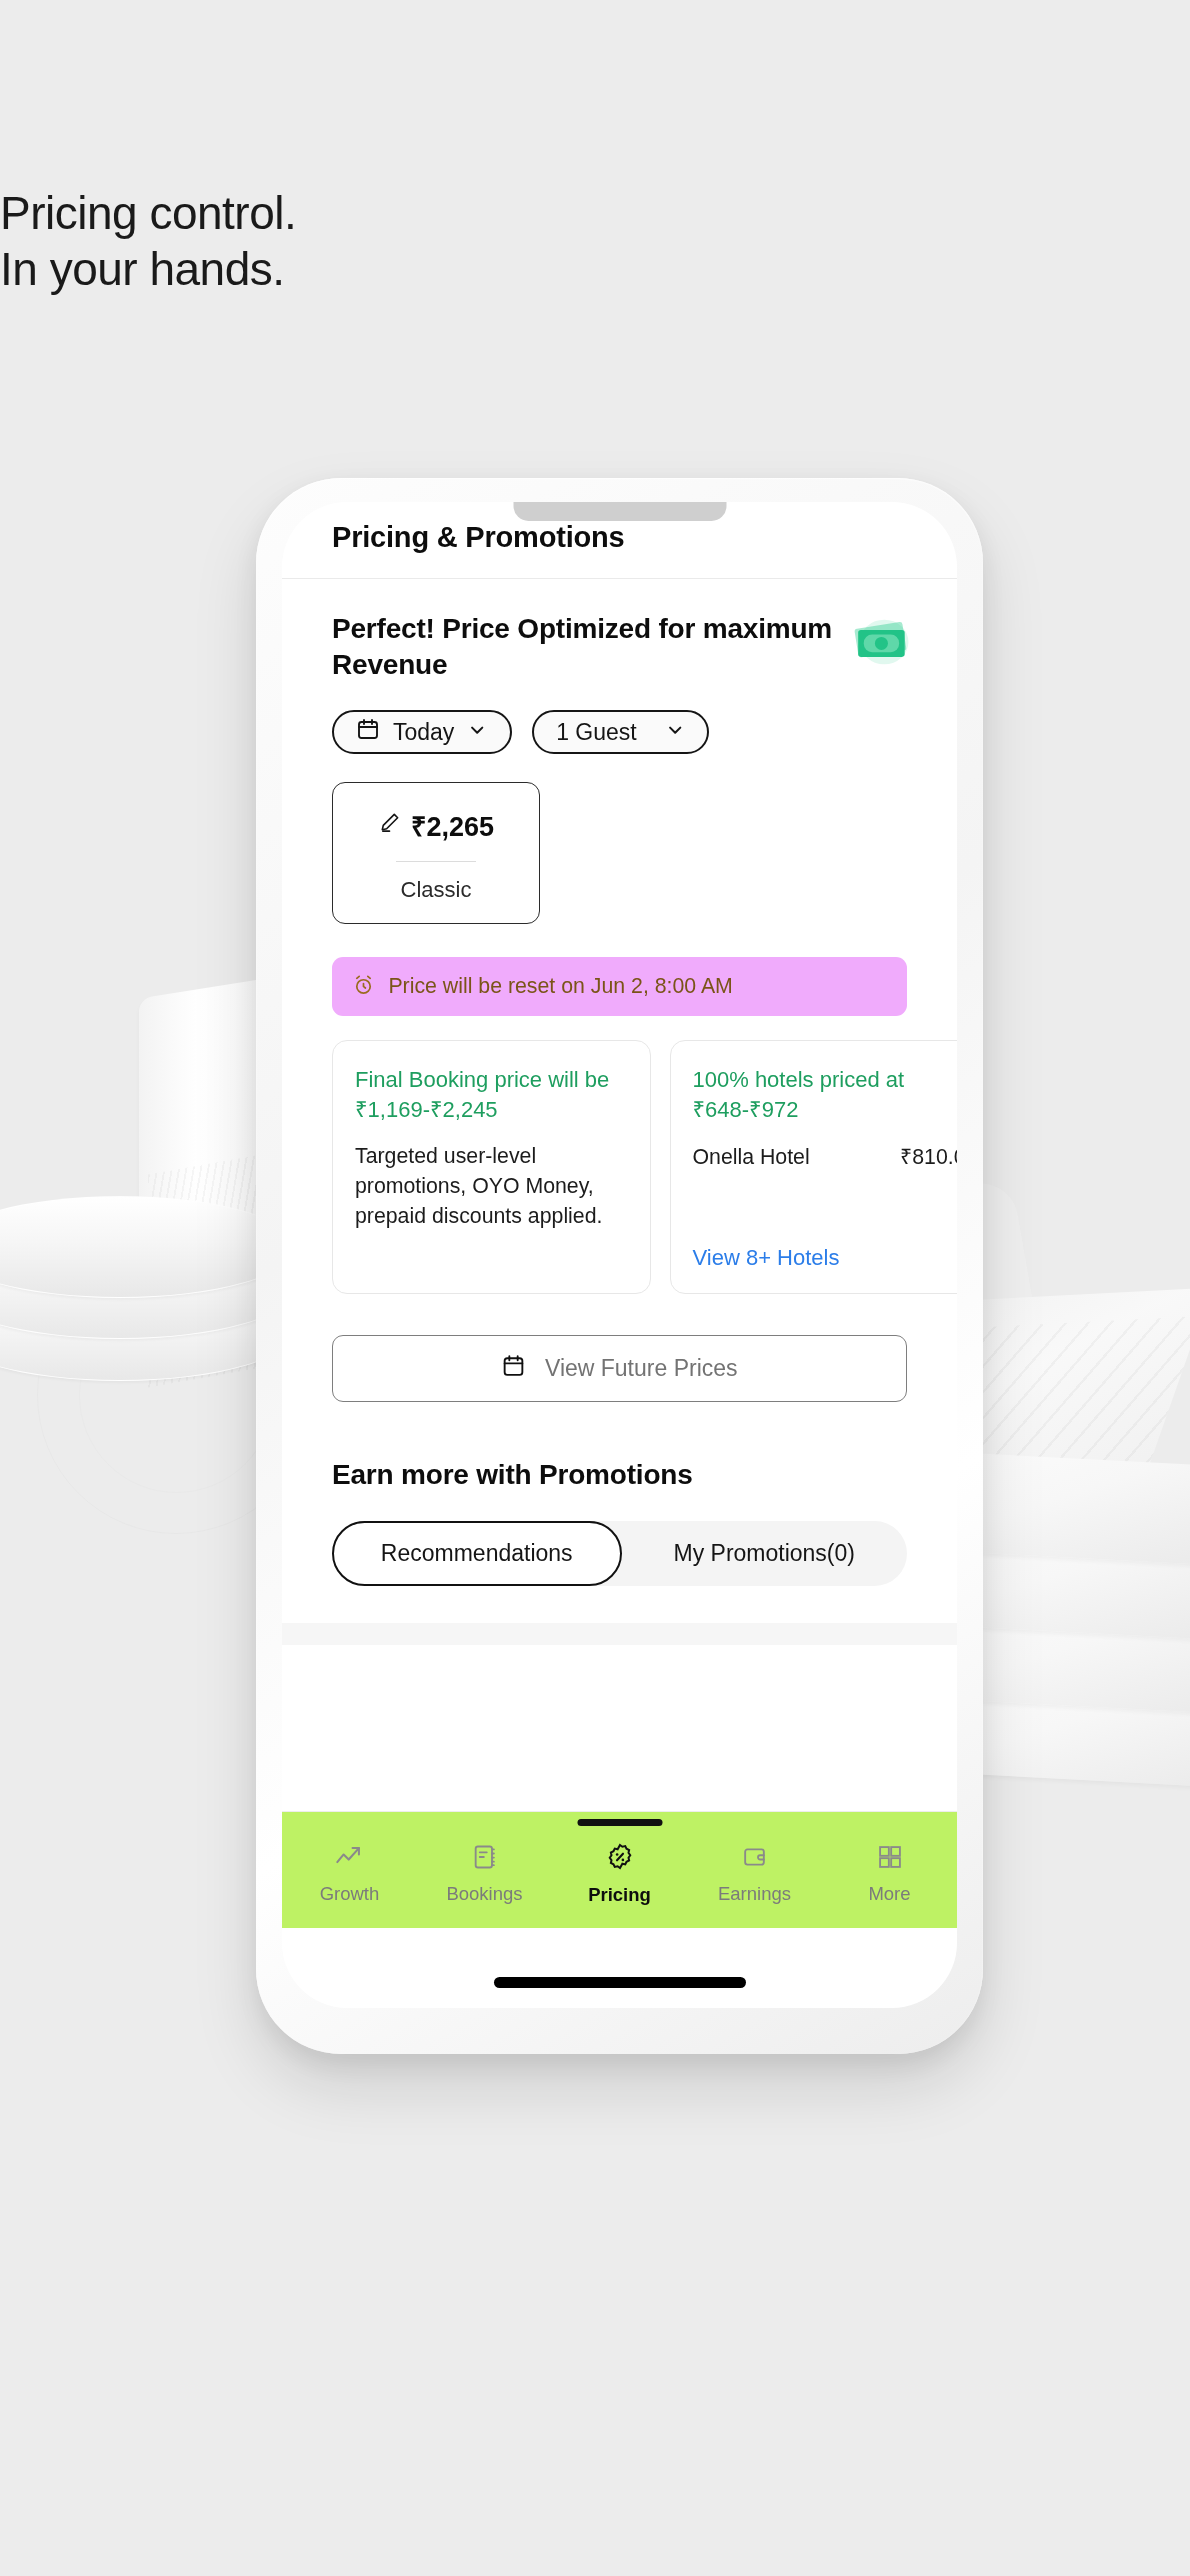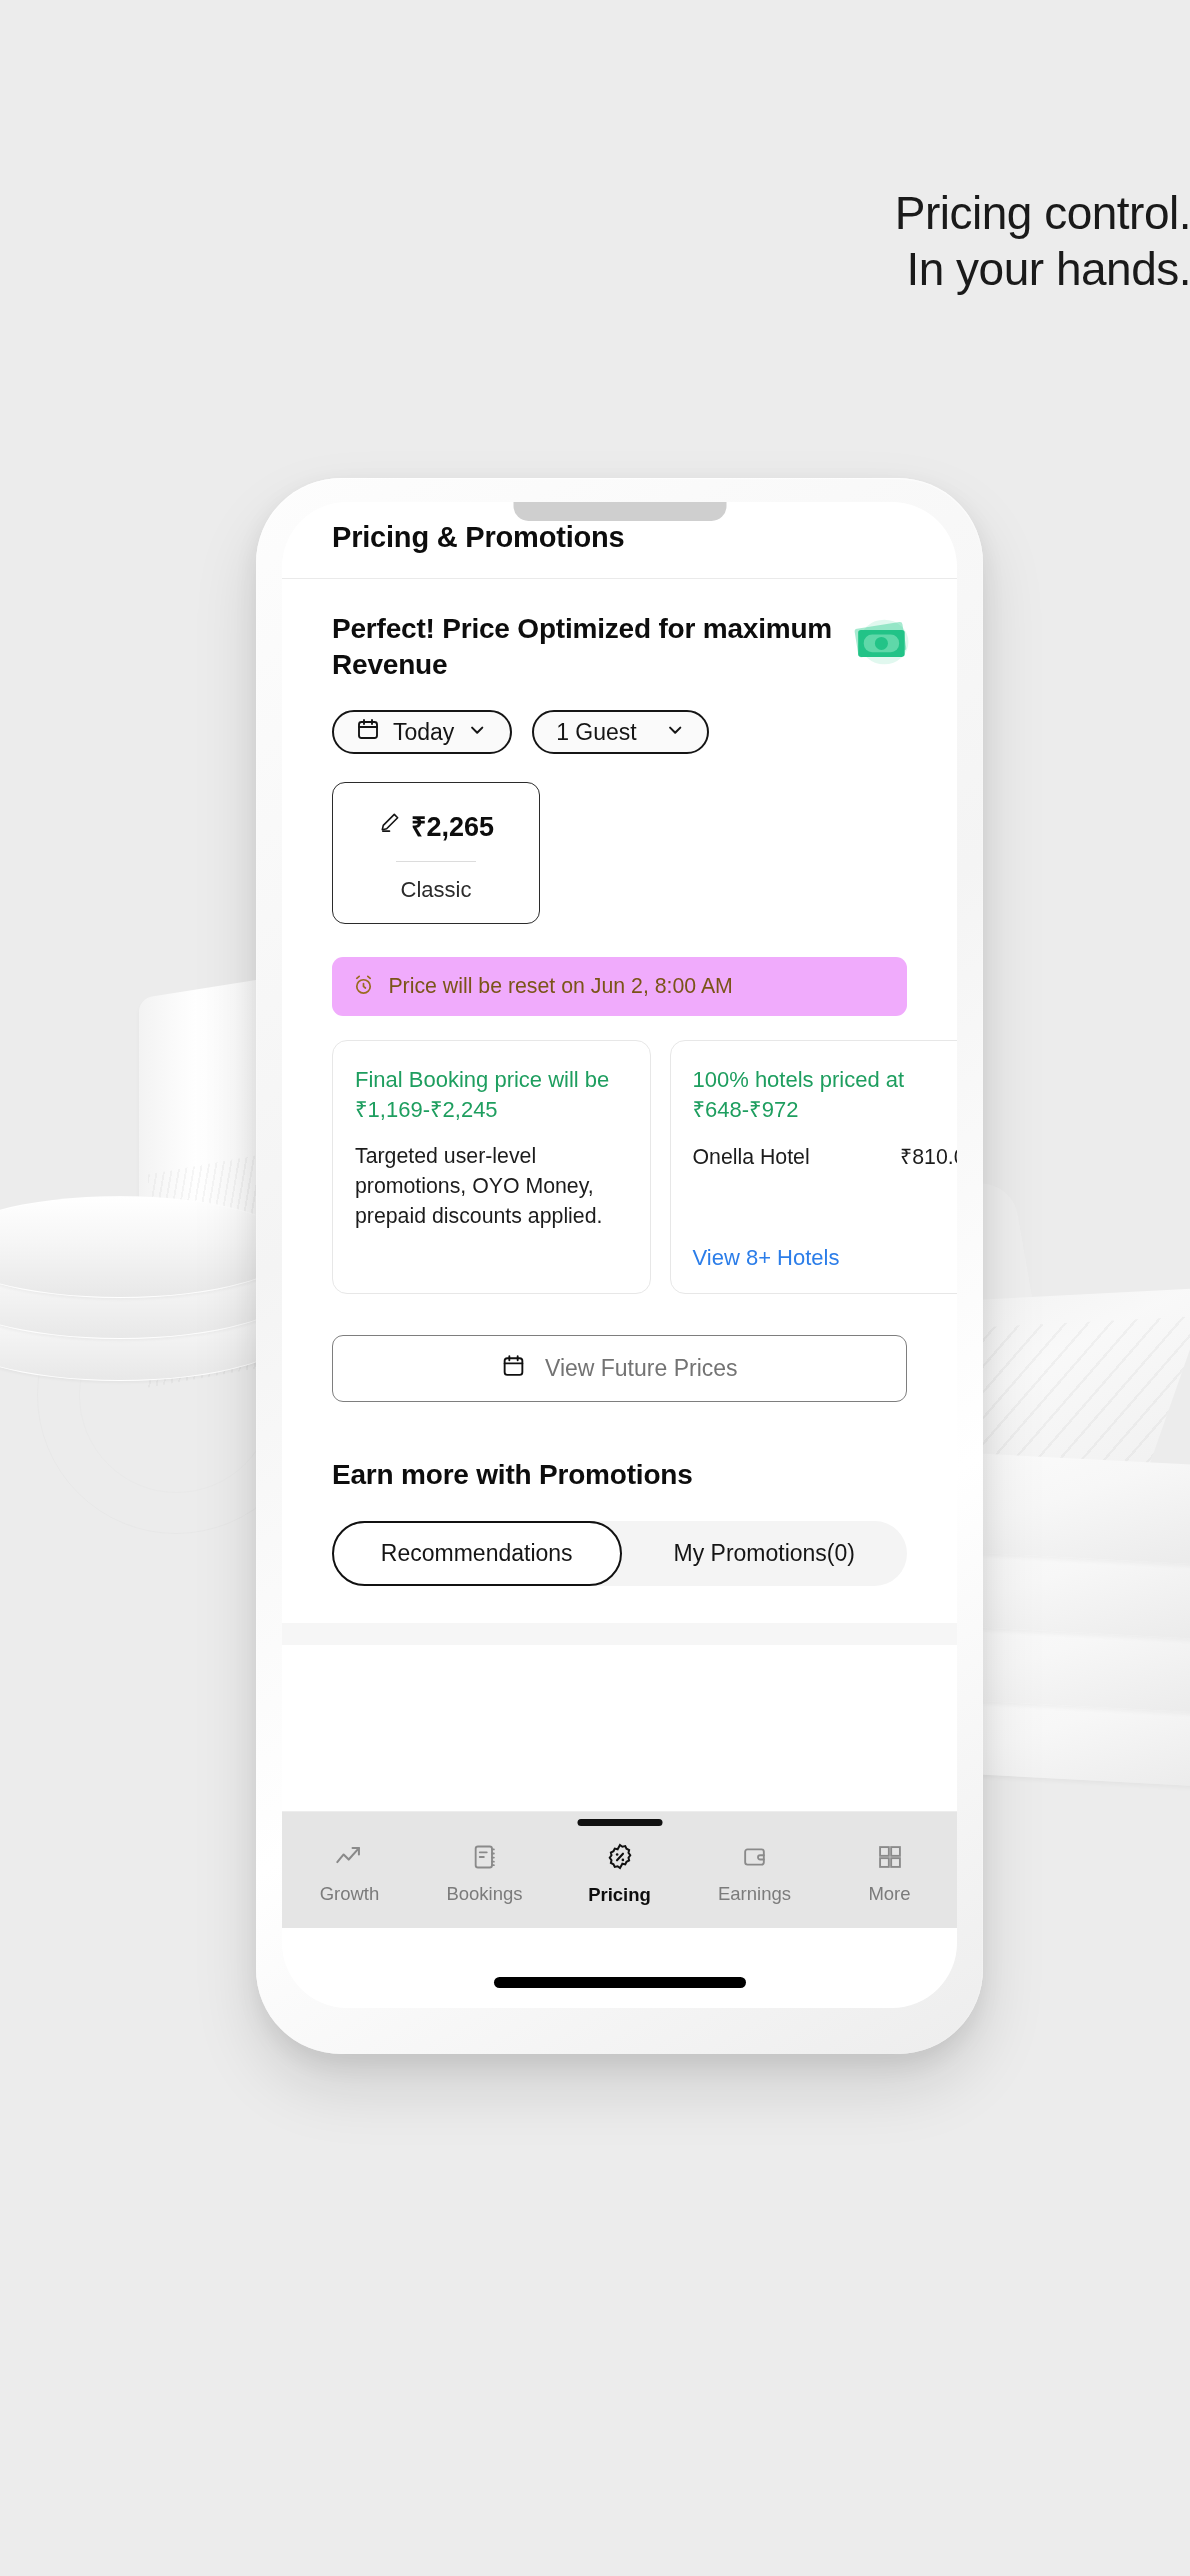--- a/index.html
+++ b/index.html
@@ -88,21 +88,21 @@
     width:334px; height:223px;
     background:#f2f2f2;
     border-radius:37px;
     transform:rotate(-10deg);
     opacity:.6;
   }
 
   
   .headline {
     position:absolute; top:185px; left:0; right:0;
-    text-align:right;
+    text-align:left;
     z-index:3;
     font-size:46px;
     line-height:1.22;
     font-weight:400;
     color:#1a1a1a;
     letter-spacing:-0.5px;
   }
 
   
   .phone {
@@ -288,21 +288,21 @@
     border-radius:35px;
   }
 
   .content-spacer { height:37px; background:#fff; }
   .grey-strip { height:22px; background:#f6f6f6; }
 
   
   .bottom-nav {
     position:absolute; left:0; right:0; bottom:80px;
     height:117px;
-    background:#e5e5e5;
+    background:#bef264;
     border-top:0.9px solid #ededed;
     display:flex; align-items:center;
     padding-top:7.4px;
   }
   .nav-item {
     flex:1;
     display:flex; flex-direction:column; align-items:center; gap:9.3px;
   }
   .nav-label { font-size:18.5px; color:#7b7b7b; }
   .nav-item.active .nav-label { color:#0d0d0d; font-weight:700; }

